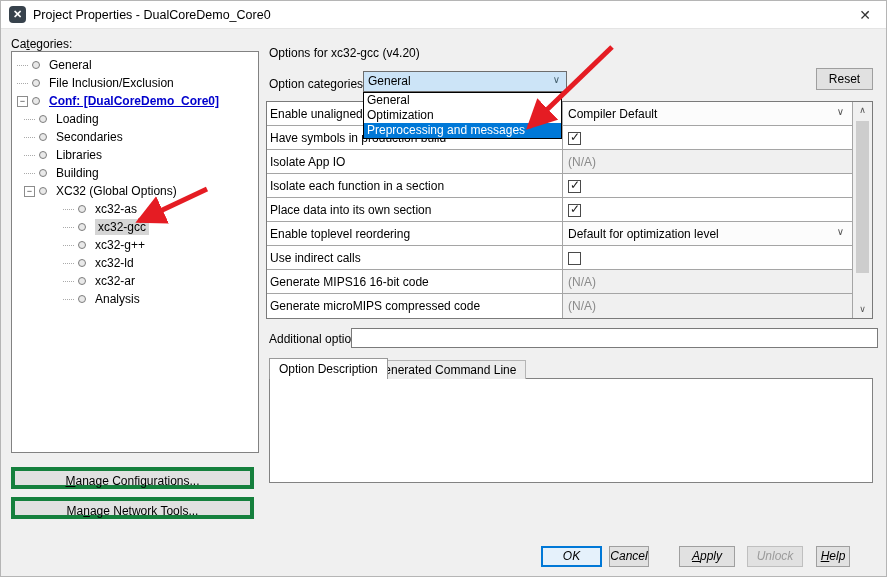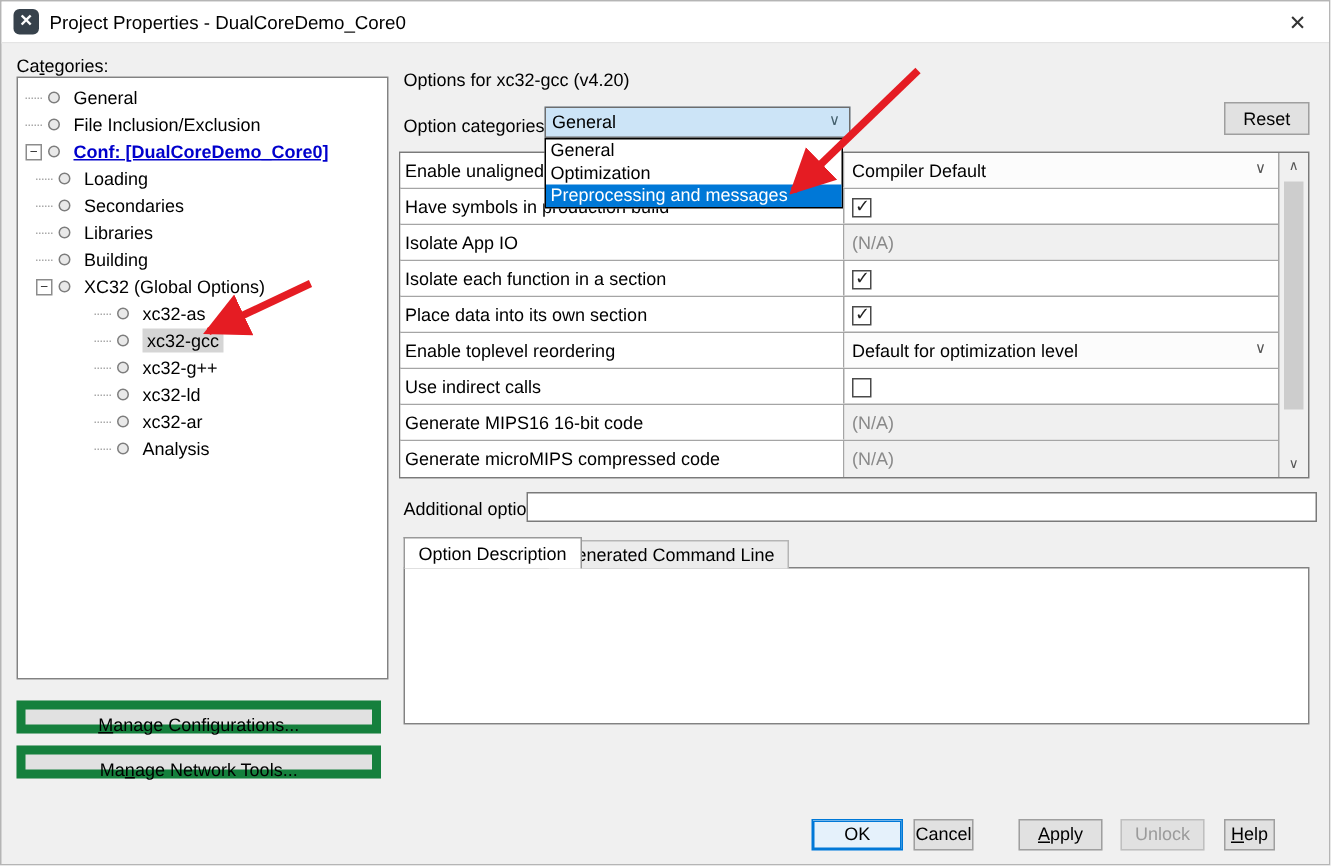--- a/index.html
+++ b/index.html
@@ -17,21 +17,21 @@
   .mn { text-decoration:underline; }
   .tree-panel { position:absolute; left:10px; top:50px; width:248px; height:402px; background:#fff; border:1px solid #828282; padding-top:4px; overflow:hidden; }
   .tree-row { height:18px; display:flex; align-items:center; font-size:12px; color:#000; white-space:nowrap; }
   .lvl0 { padding-left:5px; } .lvl1 { padding-left:12px; } .lvl2 { padding-left:51px; }
   .expander { width:11px; height:11px; border:1px solid #8c8c8c; background:#fff; font-size:9px; line-height:8px; text-align:center; color:#333; margin-right:4px; flex:0 0 auto; }
   .stub { width:11px; height:1px; border-bottom:1px dotted #aaa; margin-right:4px; flex:0 0 auto; }
   .node-circle { width:8px; height:8px; border:1px solid #7d7d7d; border-radius:50%; background:#e9e9e9; margin-right:9px; flex:0 0 auto; }
   .conf-link { color:#0000cc; font-weight:bold; text-decoration:underline; }
   .tree-sel { background:#d5d5d5; padding:1px 3px; }
 
-  .manage-btn { position:absolute; left:10px; width:243px; height:22px; background:#e1e1e1; border:6px solid #15803d; font-size:12px; text-align:center; line-height:20px; cursor:pointer; }
+  .manage-btn { position:absolute; left:10px; width:243px; height:22px; background:#e1e1e1; border:4px solid #15803d; font-size:12px; text-align:center; line-height:20px; cursor:pointer; }
   #manage-config { top:466px; } #manage-net { top:496px; }
 
   
   .opts-header { position:absolute; left:268px; top:45px; font-size:12px; }
   .cat-label { position:absolute; left:268px; top:76px; font-size:12px; }
   .combo { position:absolute; left:362px; top:70px; width:204px; height:21px; background:#cce4f7; border:1px solid #6d6d6d; font-size:12px; padding:2px 4px; cursor:pointer; }
   .combo .chev { position:absolute; right:6px; top:2px; color:#44606e; font-size:10px; }
   .reset-btn { position:absolute; left:815px; top:67px; width:57px; height:22px; background:#e1e1e1; border:1px solid #9f9f9f; font-size:12px; text-align:center; line-height:20px; cursor:pointer; }
 
   
@@ -56,21 +56,21 @@
   .addl-label { position:absolute; left:268px; top:331px; font-size:12px; }
   .addl-input { position:absolute; left:350px; top:327px; width:527px; height:20px; border:1px solid #7a7a7a; background:#fff; font-size:12px; padding:0 4px; }
 
   
   .tab { position:absolute; font-size:12px; padding:0 9px; cursor:pointer; }
   .tab-active { left:268px; top:357px; height:21px; line-height:20px; background:#fff; border:1px solid #999; border-bottom:none; z-index:2; }
   .tab-inactive { left:364px; top:359px; height:19px; line-height:18px; background:#ececec; border:1px solid #b5b5b5; border-bottom:none; z-index:1; }
   .desc-box { position:absolute; left:268px; top:377px; width:604px; height:105px; background:#fff; border:1px solid #828282; }
 
   
-  .fbtn { position:absolute; top:545px; height:21px; background:#e1e1e1; border:1px solid #9f9f9f; font-size:12px; text-align:center; line-height:19px; cursor:pointer; }
+  .fbtn { position:absolute; top:545px; height:21px; background:#e1e1e1; border:1px solid #9f9f9f; font-size:12px; text-align:center; line-height:19px; cursor:pointer;font-style:italic; }
   #btn-ok { left:540px; width:61px; background:#e5f1fb; border:1px solid #0078d7; box-shadow:inset 0 0 0 1px #0078d7; }
   #btn-cancel { left:608px; width:40px; }
   #btn-apply { left:678px; width:56px; }
   #btn-unlock { left:746px; width:56px; color:#9b9b9b; border-color:#bfbfbf; cursor:default; }
   #btn-help { left:815px; width:34px; }
 
   
   .popup { position:absolute; left:362px; top:91px; width:199px; background:#fff; border:1px solid #000; z-index:5; }
   .popup-item { height:15px; font-size:12px; line-height:15px; padding-left:3px; white-space:nowrap; cursor:pointer; }
   .popup-item.hl { background:#0078d7; color:#fff; }

